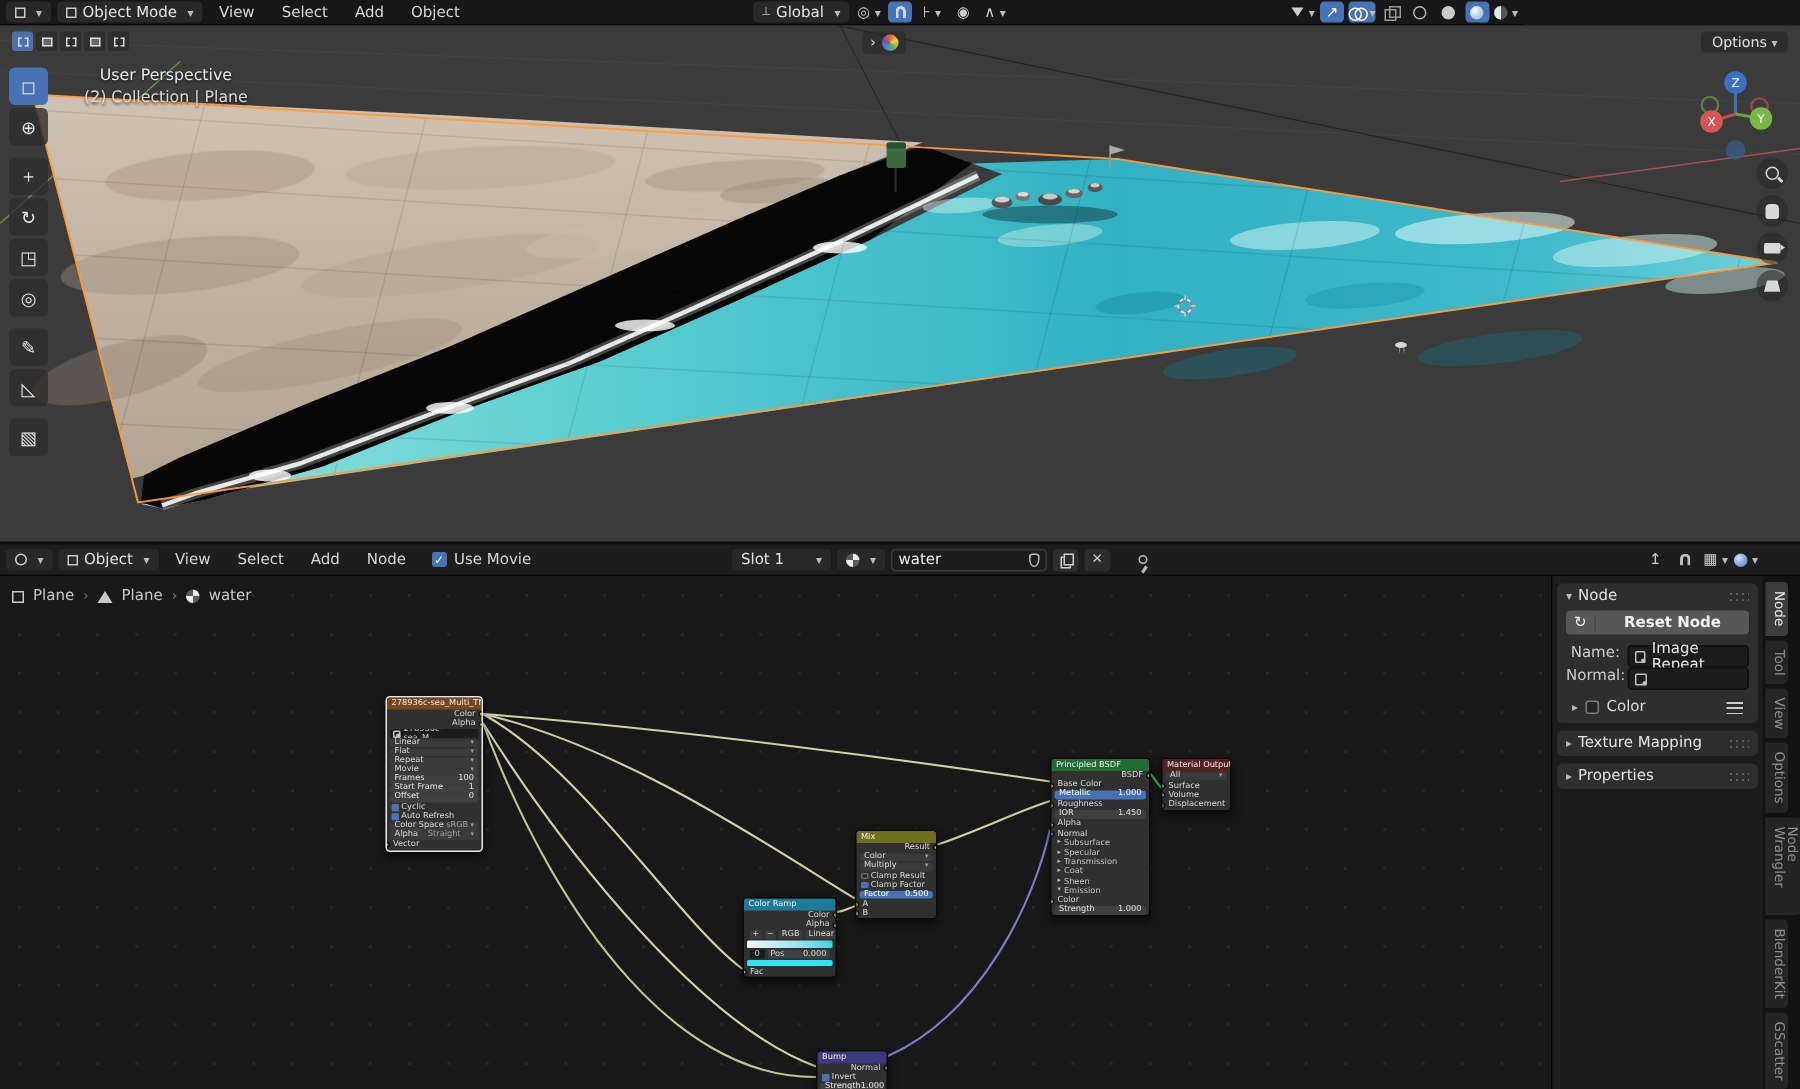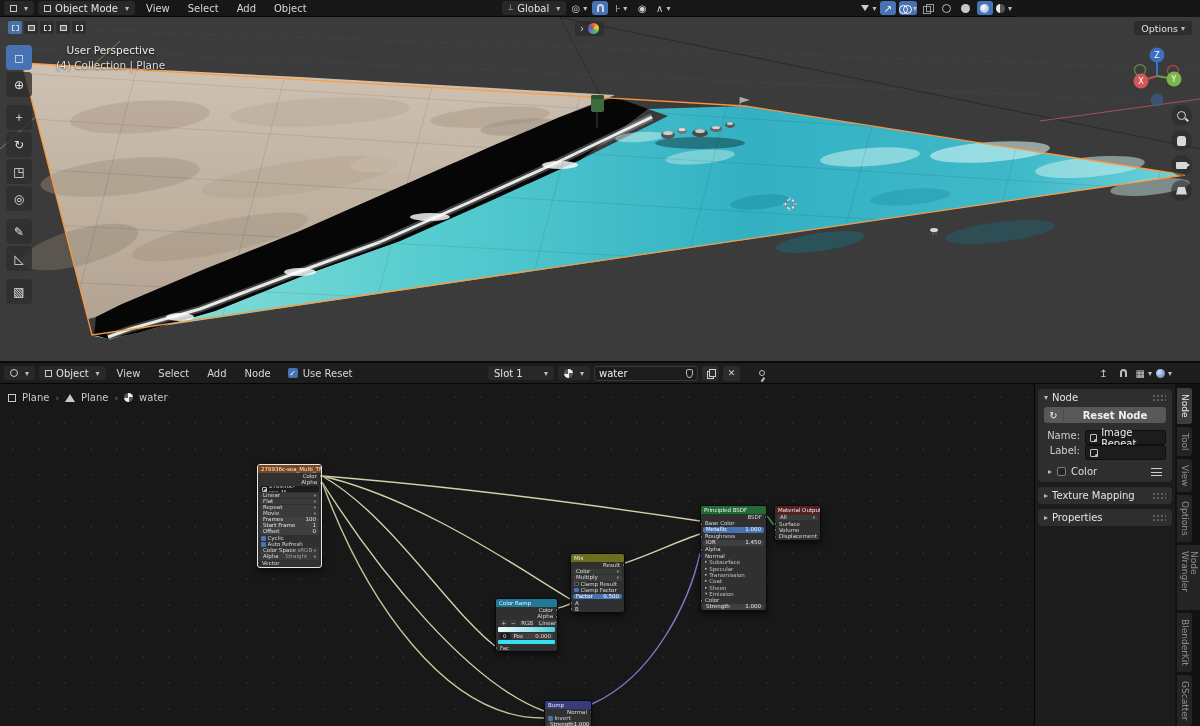--- a/index.html
+++ b/index.html
@@ -321,21 +321,21 @@
     <div class="options-btn dd">
         <span>Options</span>
       </div>
     <div class="asset-toggle">
         <span>›</span>
         <span class="bk-ball"></span>
       </div>
 
     <div class="vp-overlay">
       <div>User Perspective</div>
-      <div class="l2">(4) Collection | Plane</div>
+      <div class="l2">(2) Collection | Plane</div>
     </div>
 
     <div class="toolbar">
       <div class="tool-btn active">
           <span>◻</span>
         </div>
       <div class="tool-btn">
           <span>⊕</span>
         </div>
       <div class="tool-gap"></div>
@@ -406,21 +406,21 @@
       <span class="pill dd">
           <span class="i-objsq" style="width:7px;height:7px;"></span>
           <span>Object</span>
         </span>
       <span class="menu-item">View</span>
       <span class="menu-item">Select</span>
       <span class="menu-item">Add</span>
       <span class="menu-item">Node</span>
       <span style="display:flex;align-items:center;gap:5px;margin-left:6px;">
         <span class="checkbox"></span>
-        <span>Use Reset</span>
+        <span>Use Movie</span>
       </span>
     </div>
     <div class="sh-center">
       <span class="pill dd" style="width:66px;justify-content:space-between;margin-left:24px;">
           <span>Slot 1</span>
         </span>
       <span class="pill dd">
           <span class="i-matball"></span>
         </span>
       <span class="name-field">
@@ -711,21 +711,21 @@
         <span class="reset-txt">Reset Node</span>
       </div>
       <div class="f-row">
         <span class="f-label">Name:</span>
         <span class="f-field">
             <span class="i-nodefile"></span>
             <span>Image Repeat</span>
           </span>
       </div>
       <div class="f-row">
-        <span class="f-label">Label:</span>
+        <span class="f-label">Normal:</span>
         <span class="f-field">
             <span class="i-nodefile"></span>
           </span>
       </div>
       <div class="sub-row">
         <span class="chev">▸</span>
           <span class="cb-l"></span>
           <span>Color</span>
           <span class="i-burger"></span>
       </div>

